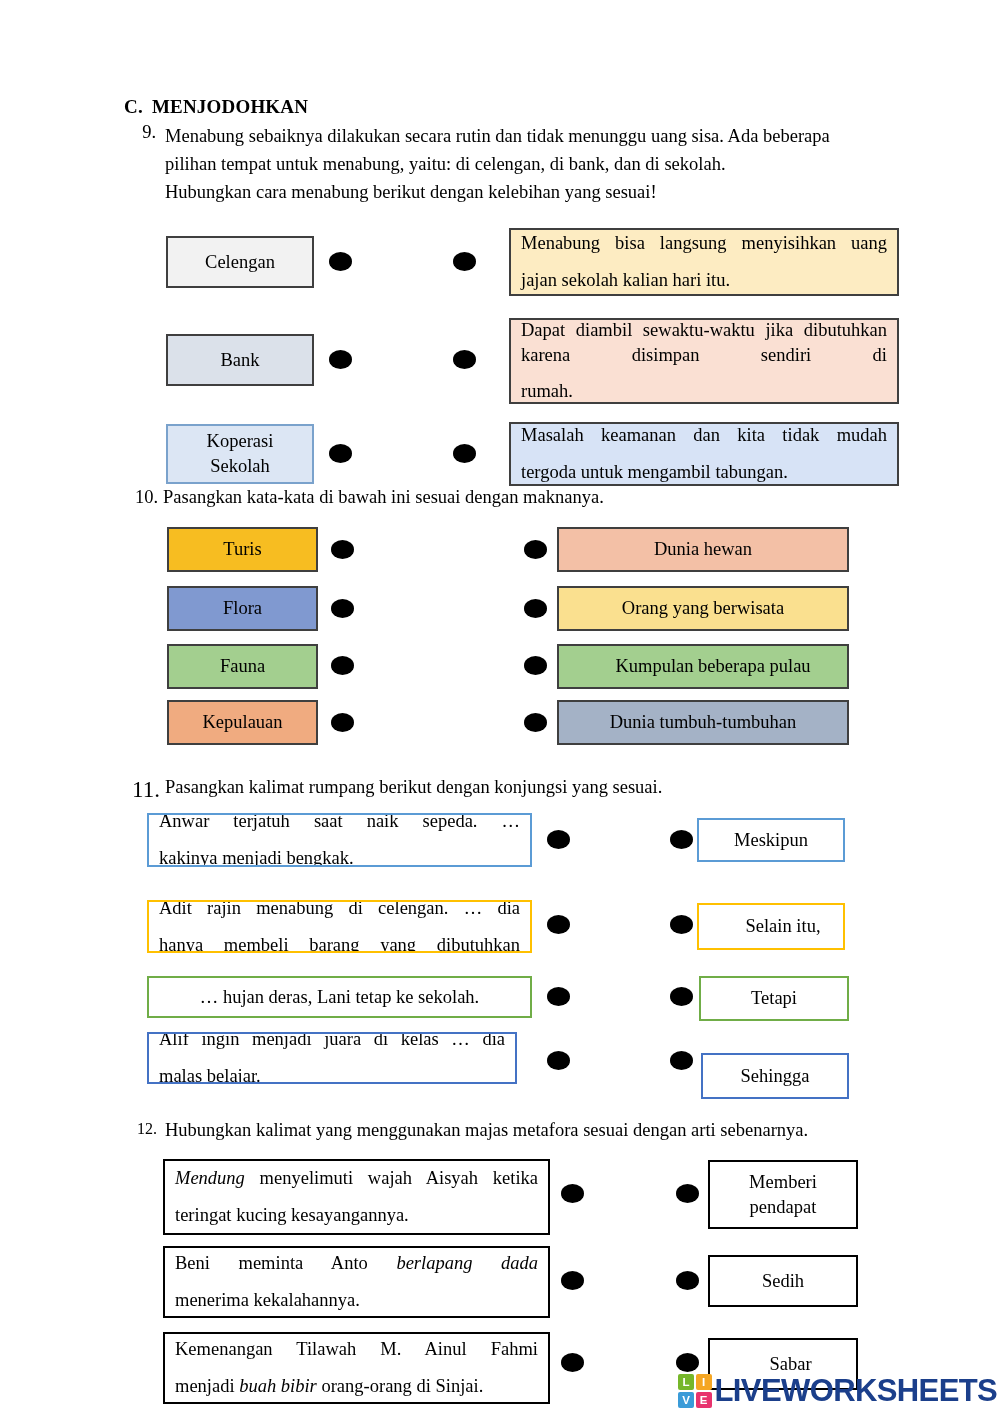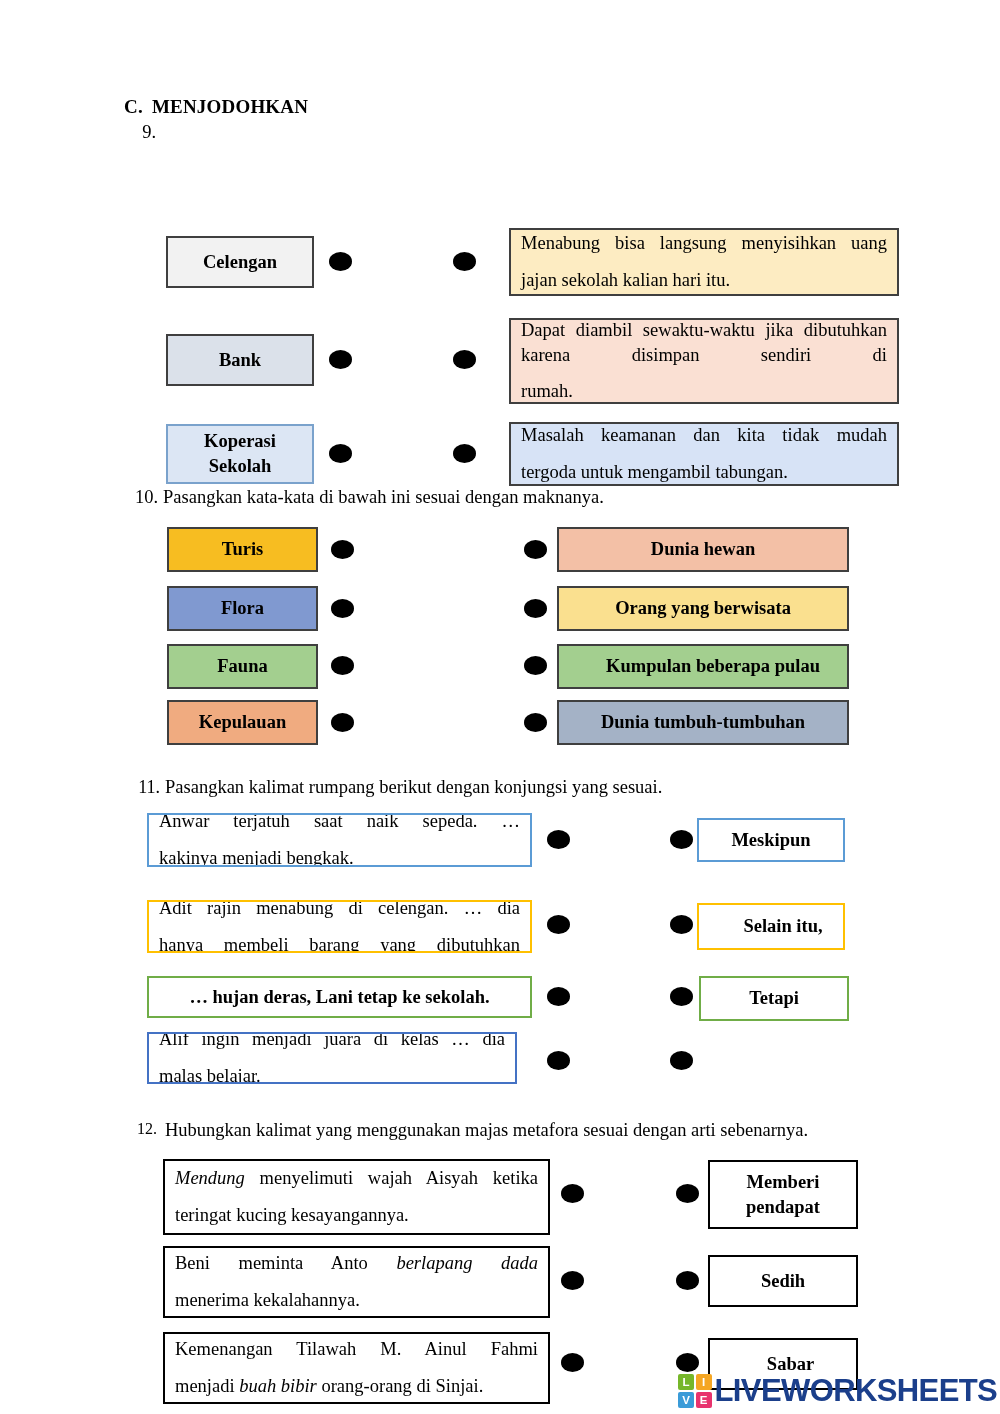--- a/index.html
+++ b/index.html
@@ -36,21 +36,21 @@
   .mbox {
     position: absolute;
     box-sizing: border-box;
     display: flex;
     align-items: center;
     font-size: 18.5px;
     line-height: 1.35;
     overflow: hidden;
   }
   .mbox .inner { width: 100%; padding: 0 10px; box-sizing: border-box; }
-  .center .inner { text-align: center; font-weight: bold; }
+  .center .inner { text-align: center; }
   .justify .inner { text-align: justify; }
   .justify .inner .lastline { text-align: left; margin-top: 12px; }
 
   .dot {
     position: absolute;
     width: 23px; height: 19px;
     background: #000000;
     border-radius: 50%;
   }
 
@@ -88,20 +88,25 @@
 </head>
 <body>
 
 <div class="page">
 
   <div class="section-title">
     <span class="sec-letter">C.</span><span>MENJODOHKAN</span>
   </div>
 
   <div class="q-num" style="left:128px; top:122px; width:28px; font-size:18.5px;">9.</div>
+  <div class="q-text" style="left:165px; top:122px; width:747px; font-size:18.5px; line-height:1.52;">
+    <p class="q-justify">Menabung sebaiknya dilakukan secara rutin dan tidak menunggu uang sisa. Ada beberapa</p>
+    <p>pilihan tempat untuk menabung, yaitu: di celengan, di bank, dan di sekolah.</p>
+    <p>Hubungkan cara menabung berikut dengan kelebihan yang sesuai!</p>
+  </div>
 
   <div class="mbox center" style="left:166px; top:236px; width:148px; height:52px; background:#f2f2f2; border:2px solid #3f3f3f;">
     <div class="inner">Celengan</div>
   </div>
   <div class="mbox center" style="left:166px; top:334px; width:148px; height:52px; background:#dbe1ea; border:2px solid #3f3f3f;">
     <div class="inner">Bank</div>
   </div>
   <div class="mbox center" style="left:166px; top:424px; width:148px; height:60px; background:#dce6f4; border:2px solid #7aa2cc;">
     <div class="inner">
       <div>Koperasi</div>
@@ -166,21 +171,21 @@
   <div class="mbox center" style="left:557px; top:586px; width:292px; height:45px; background:#fae08f; border:2px solid #3f3f3f;">
     <div class="inner">Orang yang berwisata</div>
   </div>
   <div class="mbox center" style="left:557px; top:644px; width:292px; height:45px; background:#a3cf8f; border:2px solid #3f3f3f;padding-left:20px;">
     <div class="inner">Kumpulan beberapa pulau</div>
   </div>
   <div class="mbox center" style="left:557px; top:700px; width:292px; height:45px; background:#a4b2c6; border:2px solid #3f3f3f;">
     <div class="inner">Dunia tumbuh-tumbuhan</div>
   </div>
 
-  <div class="q-num" style="left:130px; top:777px; width:30px; font-size:18px;">11.</div>
+  <div class="q-num" style="left:130px; top:777px; width:30px; font-size:23px;">11.</div>
   <div class="q-text" style="left:165px; top:777px; width:740px; font-size:18.5px;">Pasangkan kalimat rumpang berikut dengan konjungsi yang sesuai.</div>
 
   <div class="mbox justify" style="left:147px; top:813px; width:385px; height:54px; background:#ffffff; border:2px solid #5b9bd5;">
     <div class="inner">
       <div style="text-align:justify; text-align-last:justify;">Anwar terjatuh saat naik sepeda. …</div>
       <div class="lastline">kakinya menjadi bengkak.</div>
     </div>
   </div>
   <div class="mbox justify" style="left:147px; top:900px; width:385px; height:53px; background:#ffffff; border:2px solid #ffc000;">
     <div class="inner">
@@ -209,20 +214,23 @@
 
   <div class="mbox center" style="left:697px; top:818px; width:148px; height:44px; background:#ffffff; border:2px solid #5b9bd5;">
     <div class="inner">Meskipun</div>
   </div>
   <div class="mbox center" style="left:697px; top:903px; width:148px; height:47px; background:#ffffff; border:2px solid #ffc000;padding-left:24px;">
     <div class="inner">Selain itu,</div>
   </div>
   <div class="mbox center" style="left:699px; top:976px; width:150px; height:45px; background:#ffffff; border:2px solid #70ad47;">
     <div class="inner">Tetapi</div>
   </div>
+  <div class="mbox center" style="left:701px; top:1053px; width:148px; height:46px; background:#ffffff; border:2px solid #4472c4;">
+    <div class="inner">Sehingga</div>
+  </div>
 
   <div class="q-num" style="left:127px; top:1120px; width:30px; font-size:16px;">12.</div>
   <div class="q-text" style="left:165px; top:1120px; width:760px; font-size:18.5px;">Hubungkan kalimat yang menggunakan majas metafora sesuai dengan arti sebenarnya.</div>
 
   <div class="mbox justify" style="left:163px; top:1159px; width:387px; height:76px; background:#ffffff; border:2px solid #000000;">
     <div class="inner">
       <div style="text-align:justify; text-align-last:justify;">
         <em>Mendung</em><span> menyelimuti wajah Aisyah ketika</span>
       </div>
       <div class="lastline">teringat kucing kesayangannya.</div>

